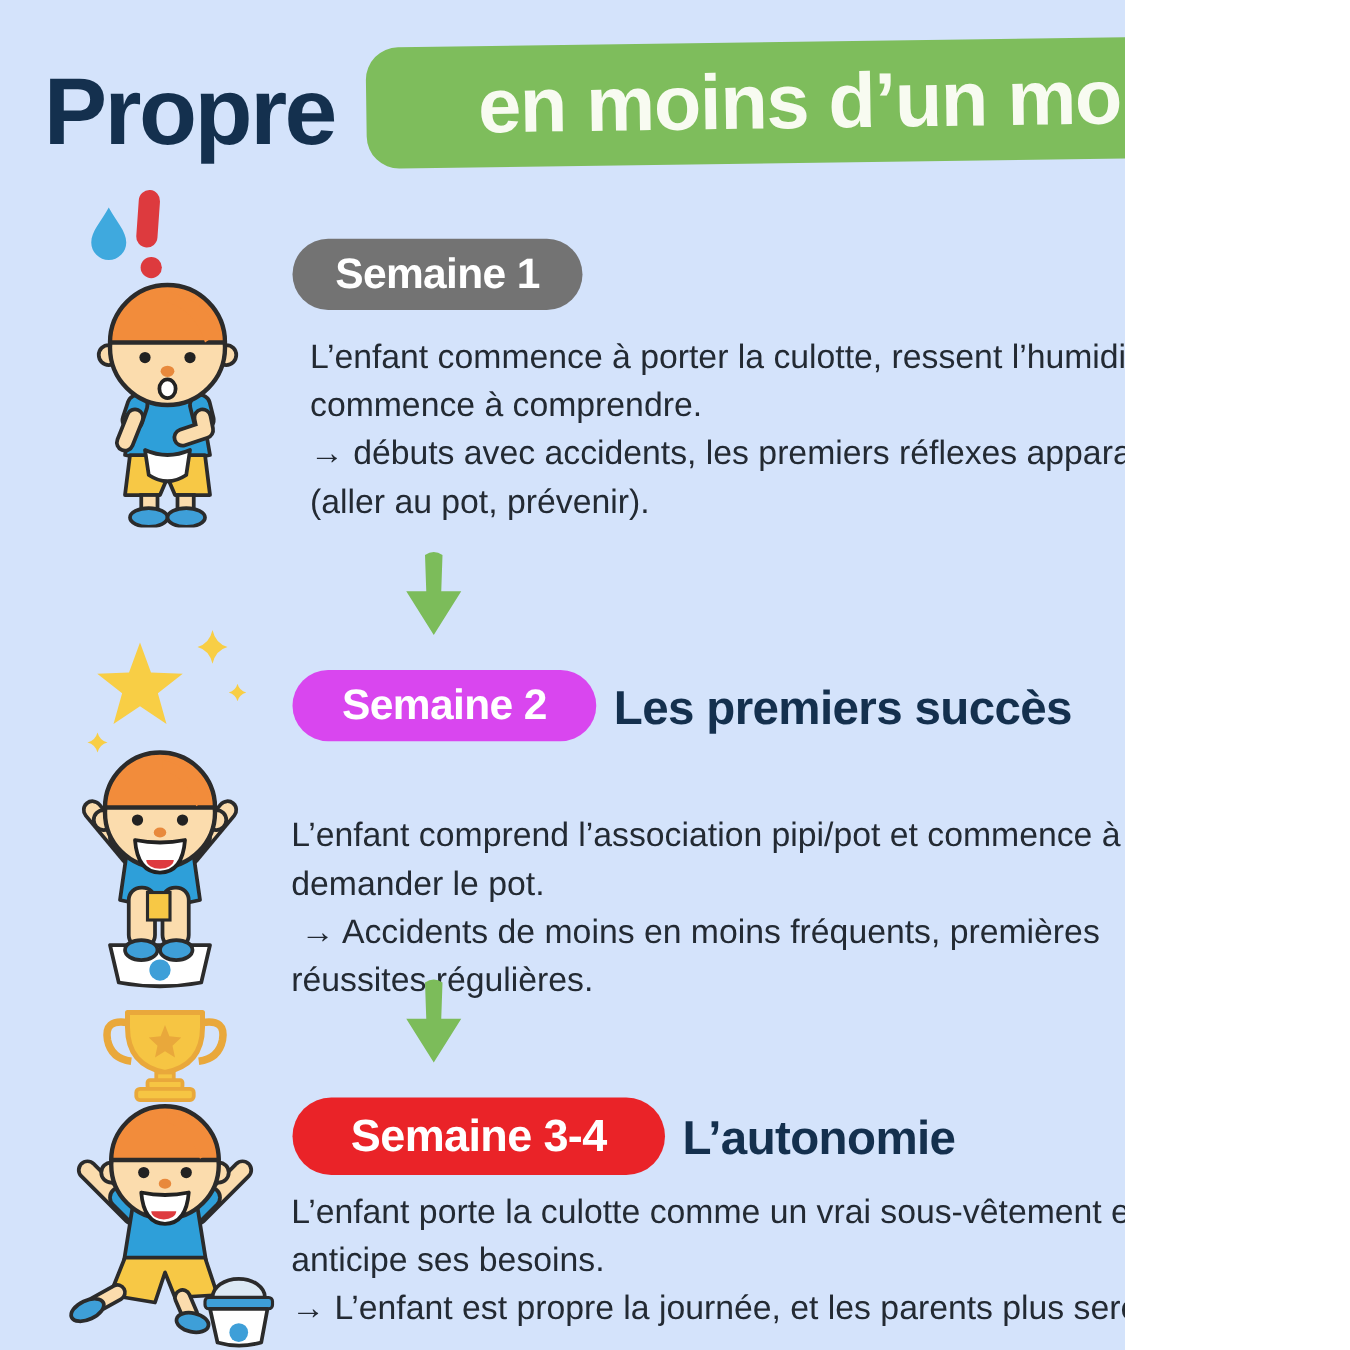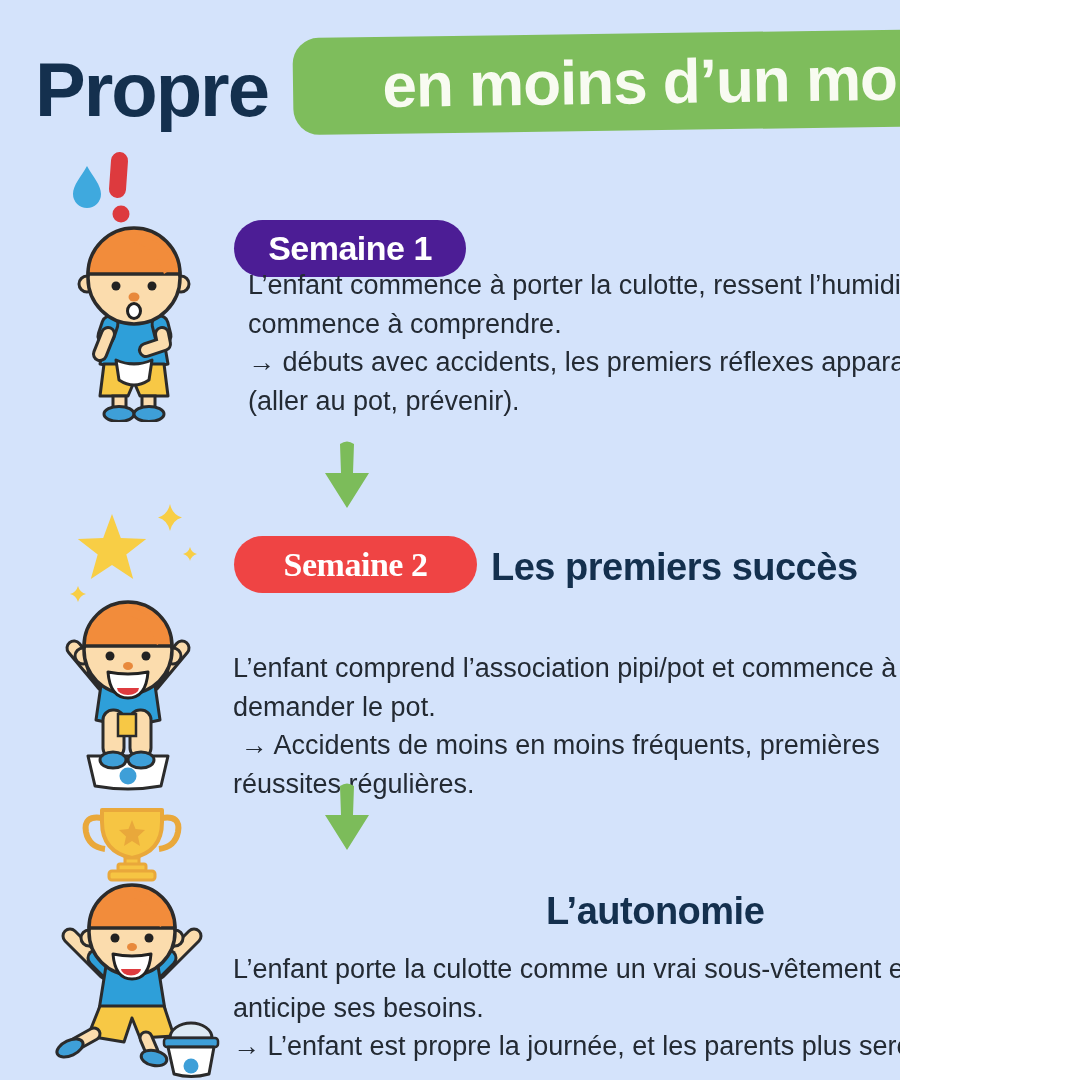--- a/index.html
+++ b/index.html
@@ -102,21 +102,21 @@
         <path d="M38 124 A46 46 0 0 1 130 124 Z" fill="#F28C3B" stroke="#2B2B2B" stroke-width="3.5" stroke-linejoin="round"></path>
         <path d="M86 84 q28 6 40 32 l-12 8 q-8 -26 -30 -32 z" fill="#F28C3B"></path>
         <circle cx="66" cy="136" r="4.5" fill="#222222"></circle>
         <circle cx="102" cy="136" r="4.5" fill="#222222"></circle>
         <ellipse cx="84" cy="147" rx="5.5" ry="4.5" fill="#E8893C"></ellipse>
         <ellipse cx="84" cy="161" rx="6.5" ry="7.5" fill="#FFFFFF" stroke="#222222" stroke-width="3"></ellipse>
       </g>
     </svg>
   </div>
 
-  <div class="badge" id="badge1" style="background-color: #4c1d95; margin-top: 29px;">Semaine 1</div>
+  <div class="badge" id="badge1" style="background-color: #737373;">Semaine 1</div>
   <div class="body-text" id="body1">L’enfant commence à porter la culotte, ressent l’humidité et
 commence à comprendre.
 → débuts avec accidents, les premiers réflexes apparaissent
 (aller au pot, prévenir).</div>
 
   <div class="arrow" id="arrow1">
     <svg viewBox="0 0 48 72" xmlns="http://www.w3.org/2000/svg">
       <path d="M17 5 q7 -5 14 0 L30 34 L46 34 L24 69 L2 34 L18 34 Z" fill="#7CBC5A" stroke-linejoin="round"></path>
     </svg>
   </div>
@@ -153,21 +153,21 @@
         <path d="M88 110 q26 6 38 30 l-11 7 q-8 -24 -27 -29 z" fill="#F28C3B"></path>
         <circle cx="68" cy="158" r="4.5" fill="#222222"></circle>
         <circle cx="104" cy="158" r="4.5" fill="#222222"></circle>
         <ellipse cx="86" cy="168" rx="5" ry="4" fill="#E8893C"></ellipse>
         <path d="M66 174 Q86 178 106 174 Q104 200 86 200 Q68 200 66 174 Z" fill="#FFFFFF" stroke="#222222" stroke-width="3" stroke-linejoin="round"></path>
         <path d="M75 190 a11 7 0 0 0 22 0 z" fill="#DE3B3F"></path>
       </g>
     </svg>
   </div>
 
-  <div class="badge" id="badge2" style="background-color: #ef4444; font-family: Liberation Serif, serif;">Semaine 2</div>
+  <div class="badge" id="badge2" style="background-color: #d946ef;">Semaine 2</div>
   <div class="heading" id="heading2">Les premiers succès</div>
   <div class="body-text" id="body2">L’enfant comprend l’association pipi/pot et commence à
 demander le pot.
  → Accidents de moins en moins fréquents, premières
 réussites régulières.</div>
 
   <div class="arrow" id="arrow2">
     <svg viewBox="0 0 48 72" xmlns="http://www.w3.org/2000/svg">
       <path d="M17 5 q7 -5 14 0 L30 34 L46 34 L24 69 L2 34 L18 34 Z" fill="#7CBC5A" stroke-linejoin="round"></path>
     </svg>
@@ -216,18 +216,19 @@
         <path d="M106 92 q26 6 37 30 l-11 7 q-8 -23 -26 -29 z" fill="#F28C3B"></path>
         <circle cx="87" cy="140" r="4.5" fill="#222222"></circle>
         <circle cx="121" cy="140" r="4.5" fill="#222222"></circle>
         <ellipse cx="104" cy="149" rx="5" ry="4" fill="#E8893C"></ellipse>
         <path d="M85 156 Q104 160 123 156 Q121 181 104 181 Q87 181 85 156 Z" fill="#FFFFFF" stroke="#222222" stroke-width="3" stroke-linejoin="round"></path>
         <path d="M93 171 a10 6.5 0 0 0 20 0 z" fill="#DE3B3F"></path>
       </g>
     </svg>
   </div>
 
+  <div class="badge" id="badge3" style="background-color: rgb(234, 35, 40);">Semaine 3-4</div>
   <div class="heading" id="heading3">L’autonomie</div>
   <div class="body-text" id="body3">L’enfant porte la culotte comme un vrai sous-vêtement et
 anticipe ses besoins.
 → L’enfant est propre la journée, et les parents plus sereins.</div>
 
 </div>
 
 </body></html>

